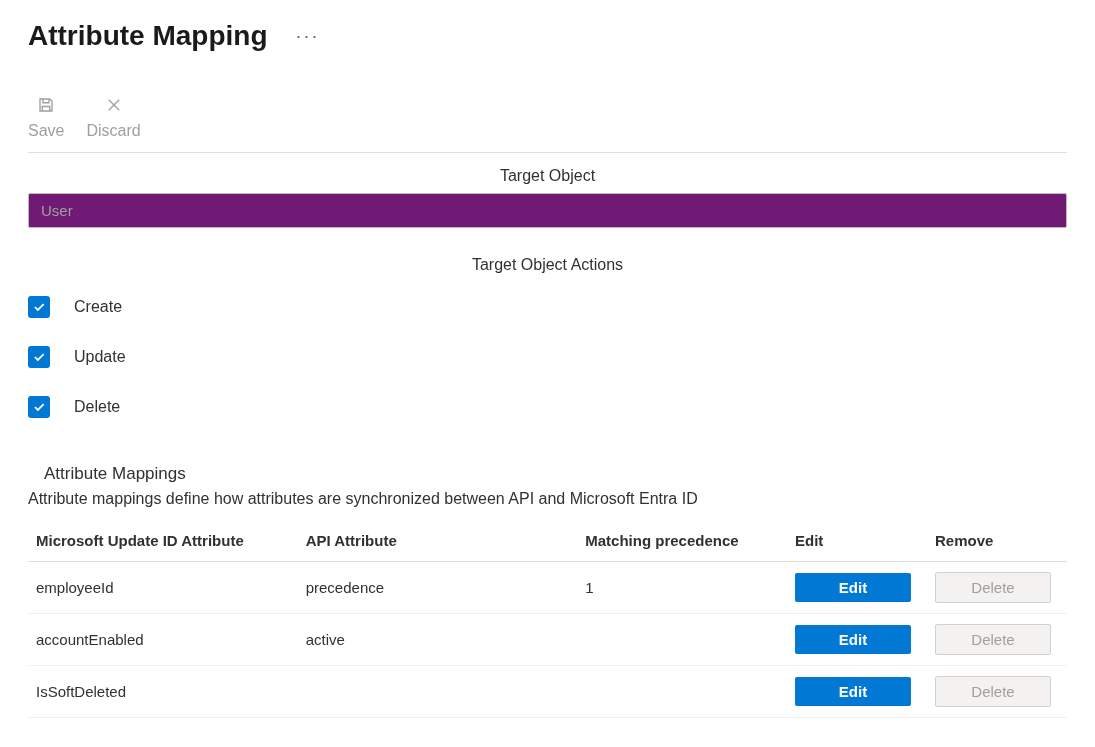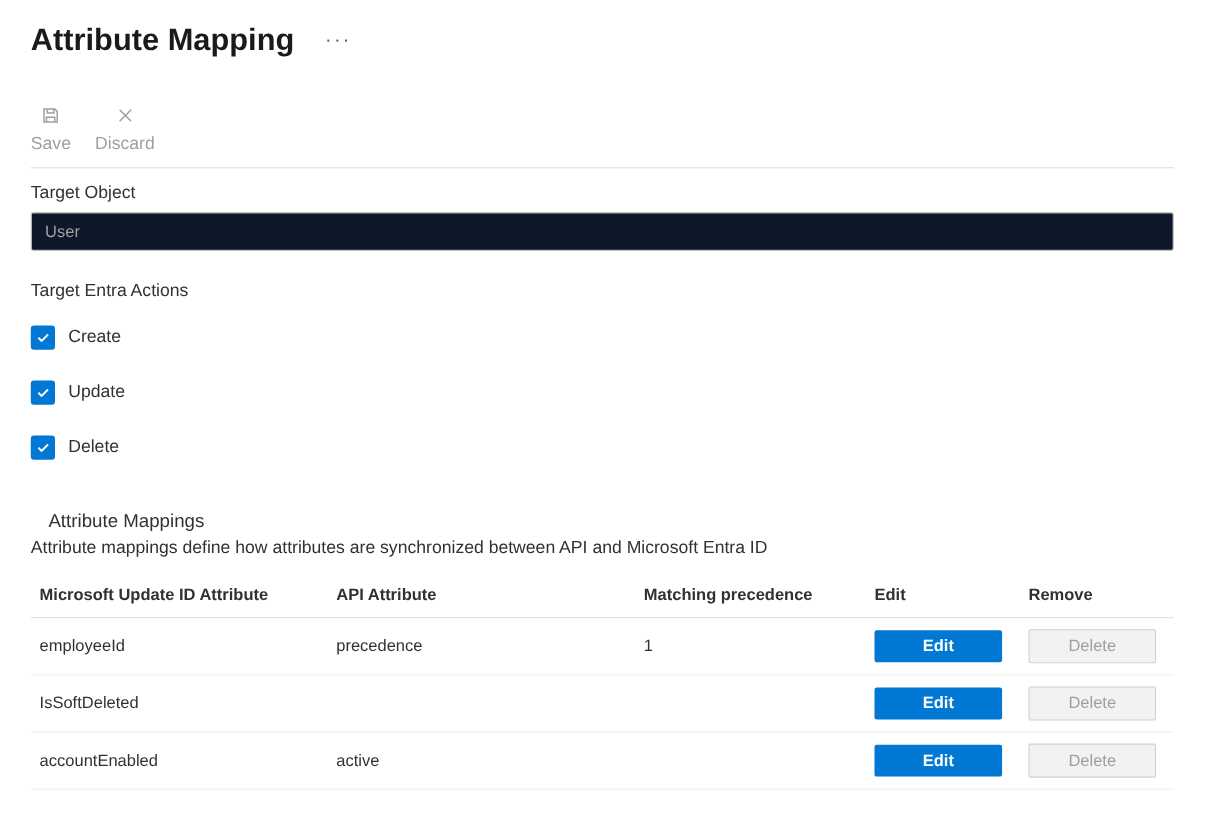--- a/index.html
+++ b/index.html
@@ -20,34 +20,34 @@
       margin-bottom: 14px;
     }
     .toolbar-btn {
       display: flex; align-items: center; gap: 8px;
       background: none; border: none; cursor: pointer;
       font-size: 16px; color: #a19f9d;
       font-family: inherit;
       flex-direction: column;
     }
     .toolbar-btn svg { width: 18px; height: 18px; }
-    .field-label { font-size: 16px; color: #323130; margin-bottom: 8px; }
+    .field-label { font-size: 16px; color: #323130; margin-bottom: 8px; text-align: center; }
     .text-input {
       width: 100%;
       padding: 8px 12px;
       font-size: 15px;
       color: #a19f9d;
-      background: #0f172a;
+      background: #701a75;
       border: 1px solid #bcbab8;
       border-radius: 2px;
       font-family: inherit;
     }
     .section-gap { margin-top: 28px; }
     .checkbox-list { display: flex; flex-direction: column; gap: 28px; margin-top: 22px; }
-    .checkbox-row { display: flex; align-items: center; gap: 12px; text-align: center; }
+    .checkbox-row { display: flex; align-items: center; gap: 24px; text-align: center; }
     .checkbox {
       width: 22px; height: 22px;
       background: #0078d4;
       border-radius: 3px;
       display: flex; align-items: center; justify-content: center;
       cursor: pointer;
     }
     .checkbox svg { width: 14px; height: 14px; }
     .checkbox-label { font-size: 16px; color: #323130; }
     .section-title { font-size: 17px; color: #323130; margin-top: 46px; margin-bottom: 6px; margin-left: 16px; }
@@ -108,21 +108,21 @@
     <span>Discard</span>
   </button>
 </div>
 
 <div>
   <div class="field-label">Target Object</div>
   <input class="text-input" type="text" readonly="" value="User" style="">
 </div>
 
 <div class="section-gap">
-  <div class="field-label">Target Entra Actions</div>
+  <div class="field-label">Target Object Actions</div>
   <div class="checkbox-list">
     <div class="checkbox-row">
       <div class="checkbox">
         <svg viewBox="0 0 24 24" fill="none" stroke="#fff" stroke-width="3">
             <path d="M5 12l5 5L20 7"></path>
           </svg>
       </div>
       <span class="checkbox-label">Create</span>
     </div>
     <div class="checkbox-row">
@@ -159,27 +159,27 @@
   </thead>
   <tbody>
     <tr>
       <td>employeeId</td>
       <td>precedence</td>
       <td>1</td>
       <td><button class="btn-primary">Edit</button></td>
       <td><button class="btn-secondary">Delete</button></td>
     </tr>
     <tr>
-      <td>IsSoftDeleted</td>
-      <td></td>
+      <td>accountEnabled</td>
+      <td>active</td>
       <td></td>
       <td><button class="btn-primary">Edit</button></td>
       <td><button class="btn-secondary">Delete</button></td>
     </tr>
     <tr>
-      <td>accountEnabled</td>
-      <td>active</td>
+      <td>IsSoftDeleted</td>
+      <td></td>
       <td></td>
       <td><button class="btn-primary">Edit</button></td>
       <td><button class="btn-secondary">Delete</button></td>
     </tr>
   </tbody>
 </table>
 
 </body></html>

